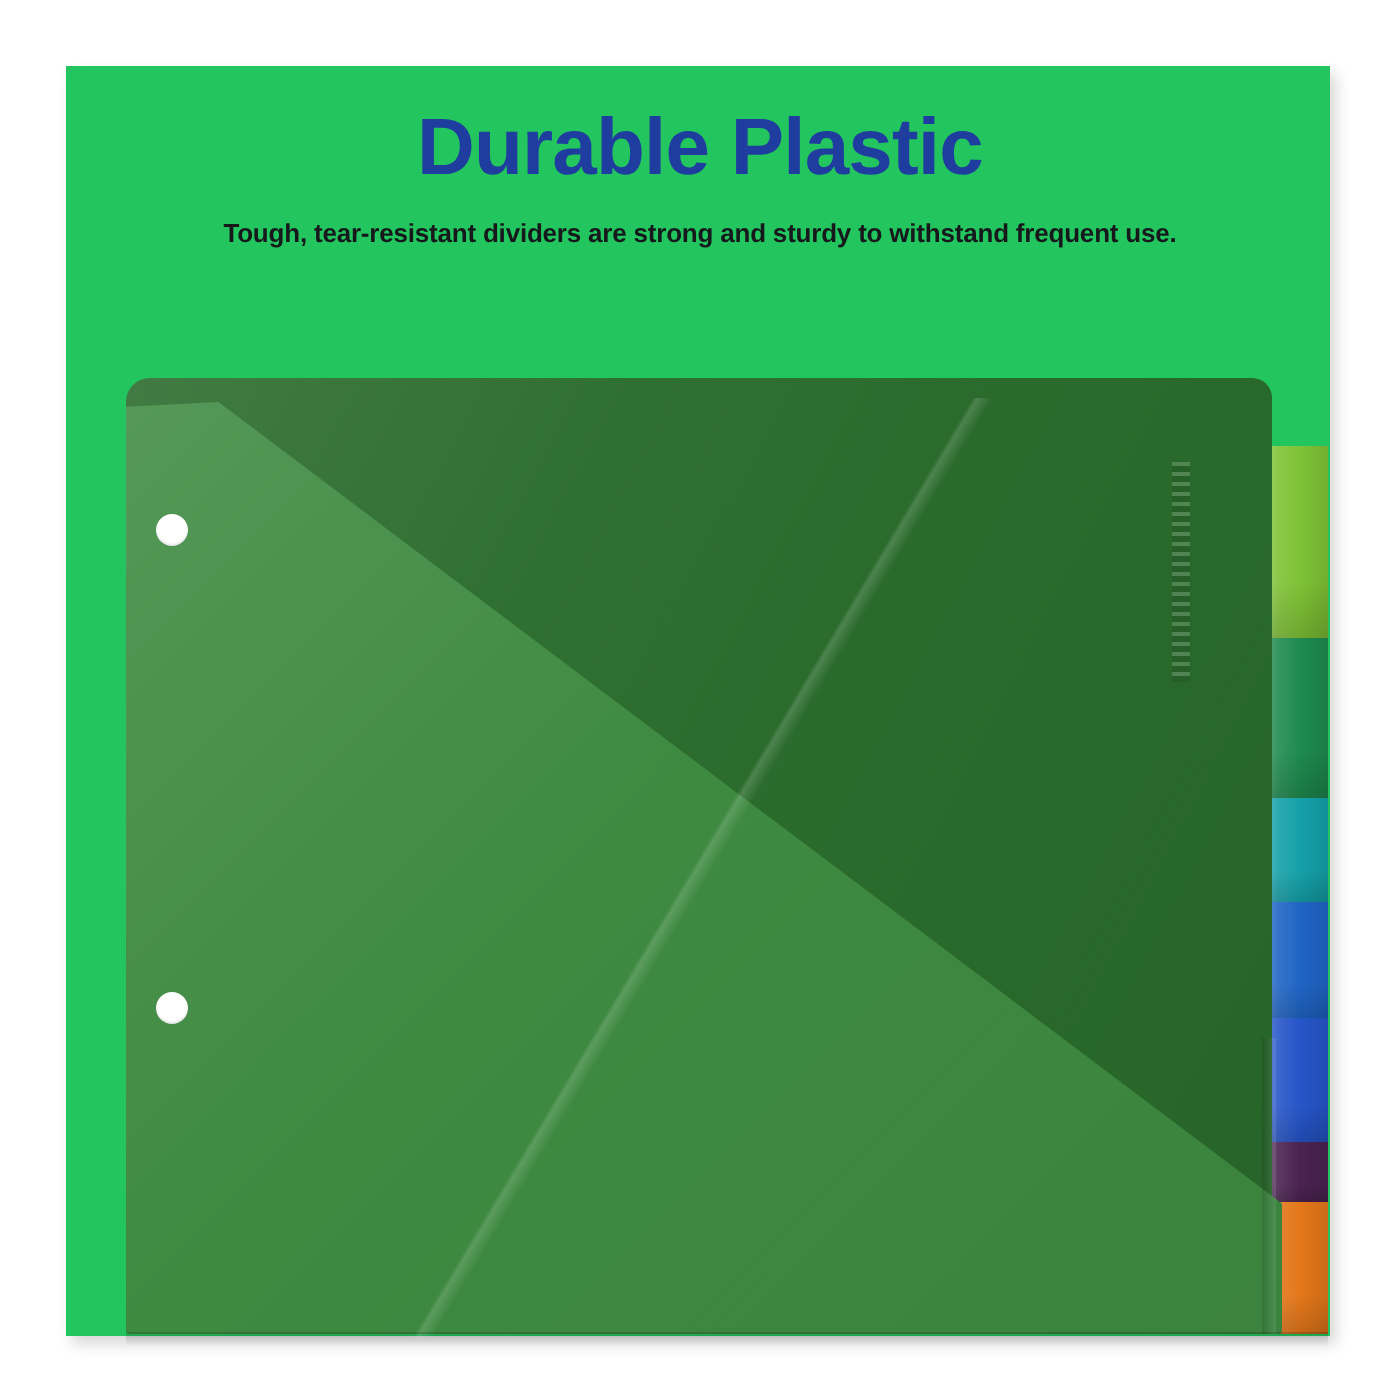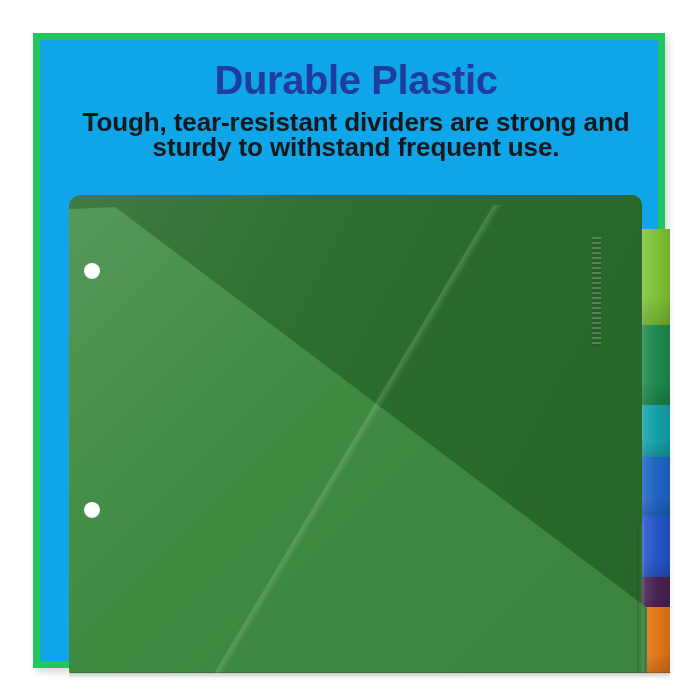--- a/index.html
+++ b/index.html
@@ -21,22 +21,22 @@
     background: #ffffff;
   }
 
   
   #product-card {
     position: absolute;
     left: 33px;
     top: 33px;
     width: 632px;
     height: 635px;
-    background: #0ea5e9;
-    border: 7px solid #22c55e;
+    background: #22c55e;
+    border: 1px solid #22c55e;
     box-sizing: border-box;
     box-shadow: 3px 4px 7px rgba(0,0,0,0.16);
   }
 
   
   #text-block {
     position: absolute;
     left: 0;
     top: 0;
     width: 632px;
@@ -48,21 +48,21 @@
     font-size: 40px;
     line-height: 48px;
     font-weight: 700;
     letter-spacing: -0.4px;
     color: #1f3d9e;
     font-family: "Liberation Sans", sans-serif;
   }
   #subtitle {
     margin: 0;
     padding-top: 6px;
-    font-size: 26px;
+    font-size: 13px;
     line-height: 25px;
     font-weight: 700;
     color: #16181c;
     letter-spacing: -0.1px;
     font-family: "Liberation Sans", sans-serif;
   }
 
   
   #photo {
     position: absolute;

